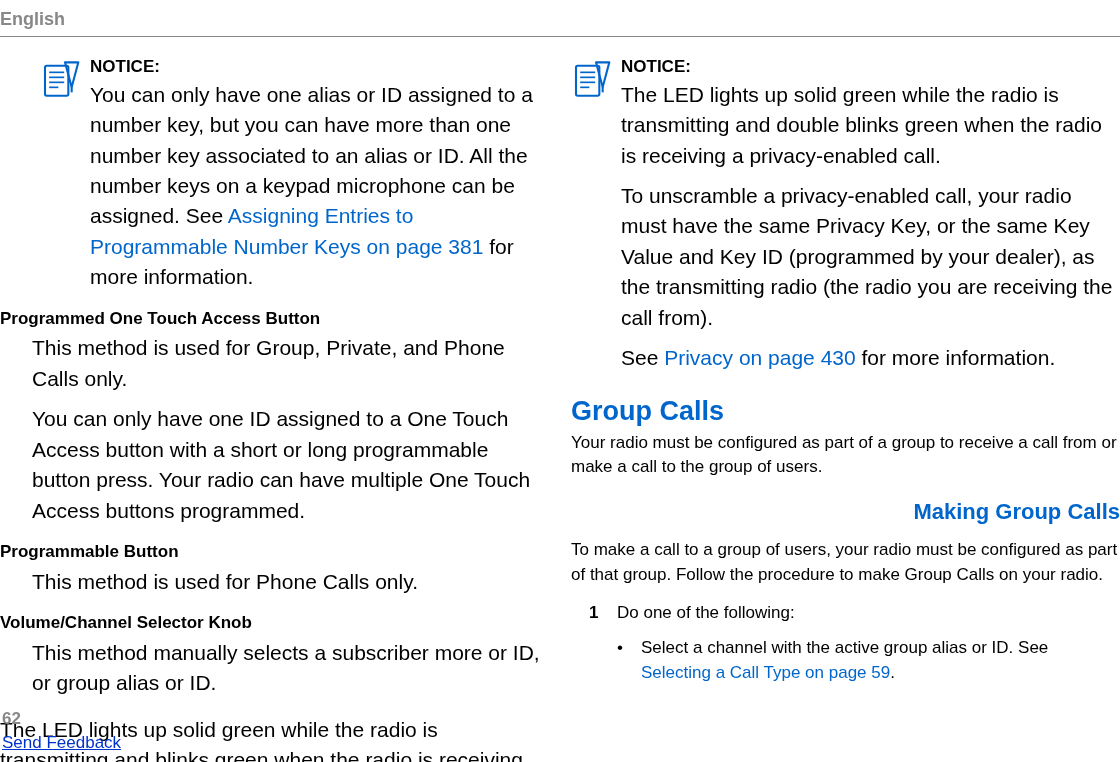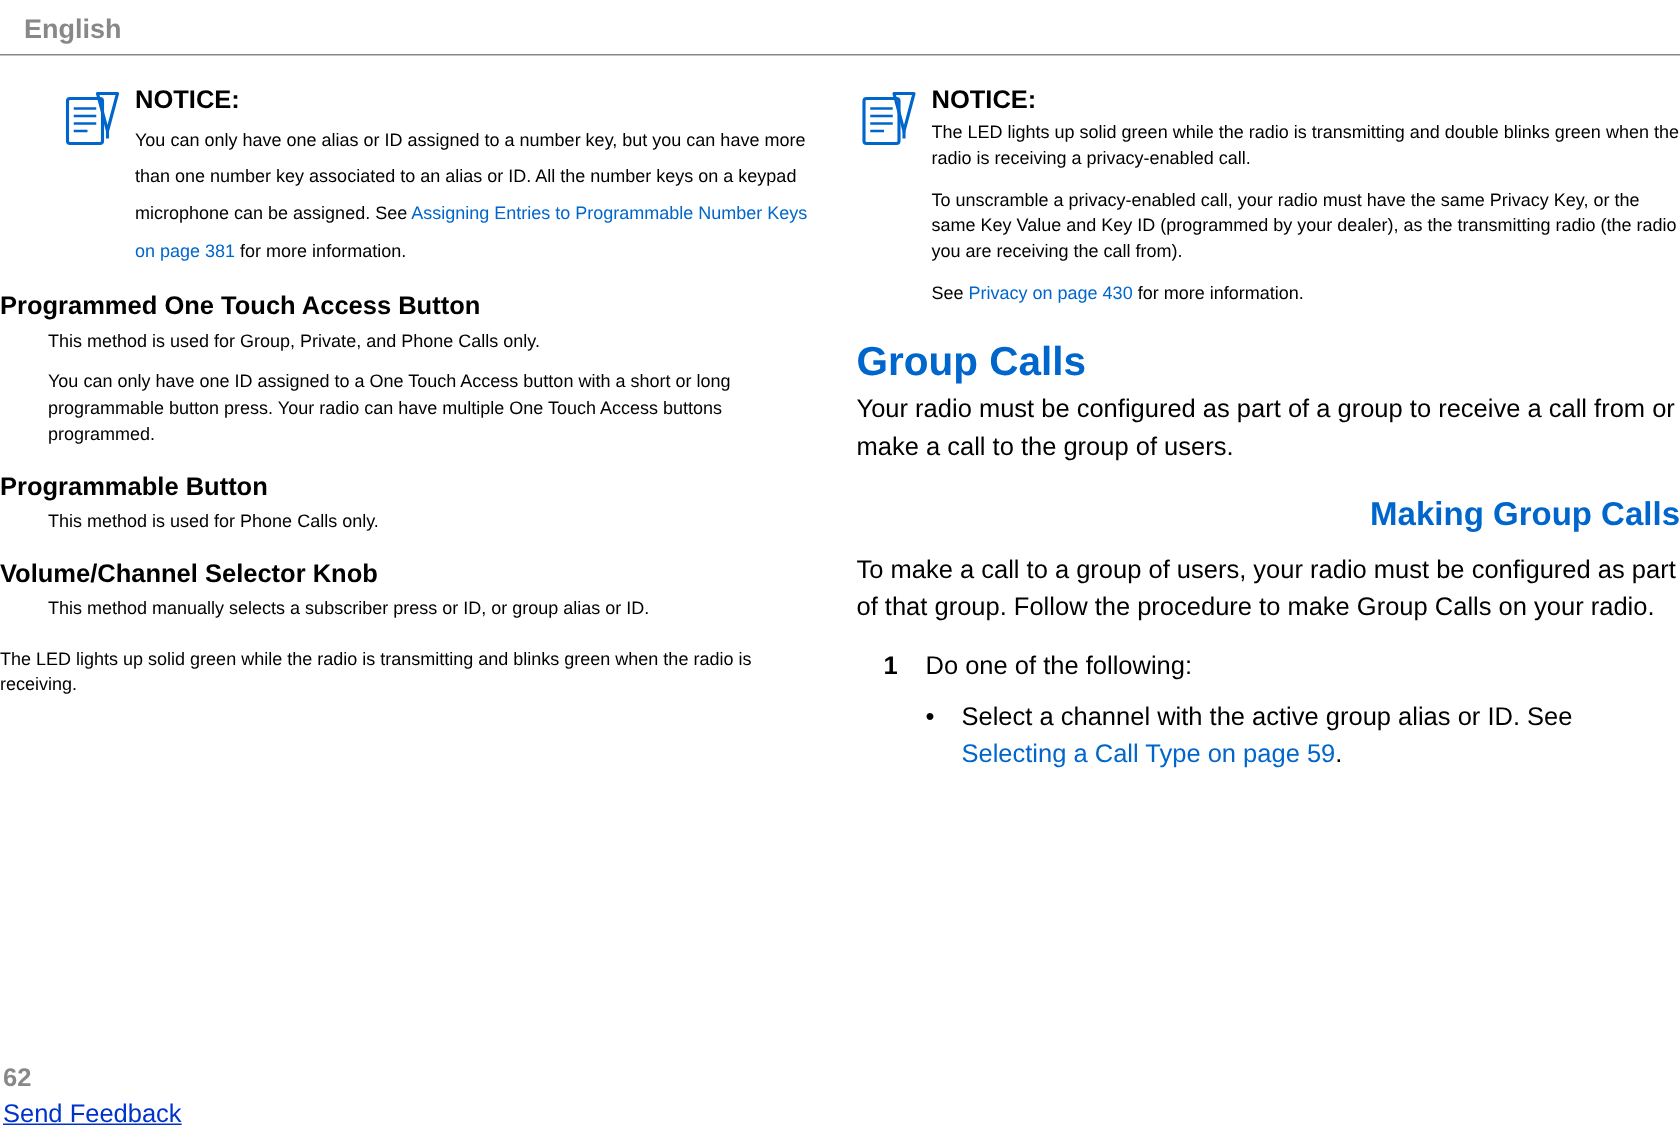--- a/index.html
+++ b/index.html
@@ -15,21 +15,21 @@
       width: 1120px;
       height: 762px;
       padding: 0;
       position: relative;
       background: #fff;
     }
     .header-lang {
       color: #888;
       font-weight: bold;
       font-size: 18px;
-      padding: 6px 0 4px 16px;
+      padding: 6px 0 4px 0;
     }
     .header-rule {
       border: none;
       border-top: 1px solid #888;
       margin-bottom: 18px;
     }
     .content {
       display: flex;
       gap: 22px;
     }
@@ -53,21 +53,21 @@
       height: 40px;
     }
     .notice-body {
       flex: 1;
     }
     .notice-title {
       font-weight: bold;
       font-size: 17px;
     }
     .body-text {
-      font-size: 12px;
+      font-size: 21px;
       margin-bottom: 0;
     }
     .para-spacer {
       margin-top: 10px;
     }
     .link {
       color: #0066cc;
       text-decoration: none;
     }
     .section-heading {
@@ -173,21 +173,21 @@
     </div>
 
     <div class="section-heading">Programmed One Touch Access Button</div>
     <div class="indent body-text">This method is used for Group, Private, and Phone Calls only.</div>
     <div class="indent-para body-text"><span>You can only have one ID assigned to a </span><b>One Touch Access</b><span> button with a short or long programmable button press. Your radio can have multiple </span><b>One Touch Access</b><span> buttons programmed.</span></div>
 
     <div class="section-heading">Programmable Button</div>
     <div class="indent body-text">This method is used for Phone Calls only.</div>
 
     <div class="section-heading">Volume/Channel Selector Knob</div>
-    <div class="indent body-text">This method manually selects a subscriber press or ID, or group alias or ID.</div>
+    <div class="indent body-text">This method manually selects a subscriber more or ID, or group alias or ID.</div>
 
     <div class="body-text para-spacer" style="margin-top:16px;">The LED lights up solid green while the radio is transmitting and blinks green when the radio is receiving.</div>
   </div>
 
   <div class="col">
 
     <div class="notice-block" style="margin-left:-40px;">
       <div class="notice-icon">
         <svg viewBox="0 0 48 48">
           <rect x="6" y="8" width="28" height="36" rx="2" fill="none" stroke="#0066cc" stroke-width="2.5"></rect>

